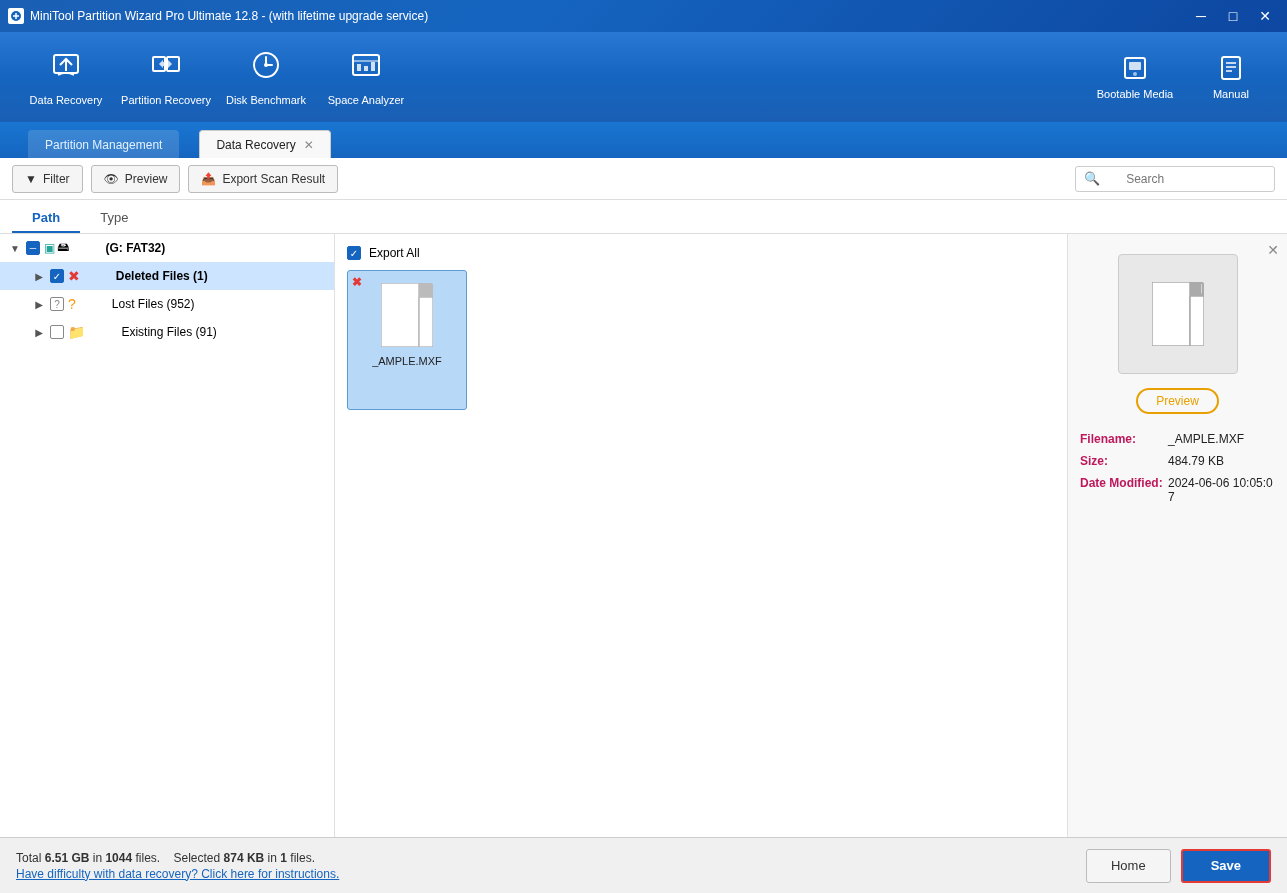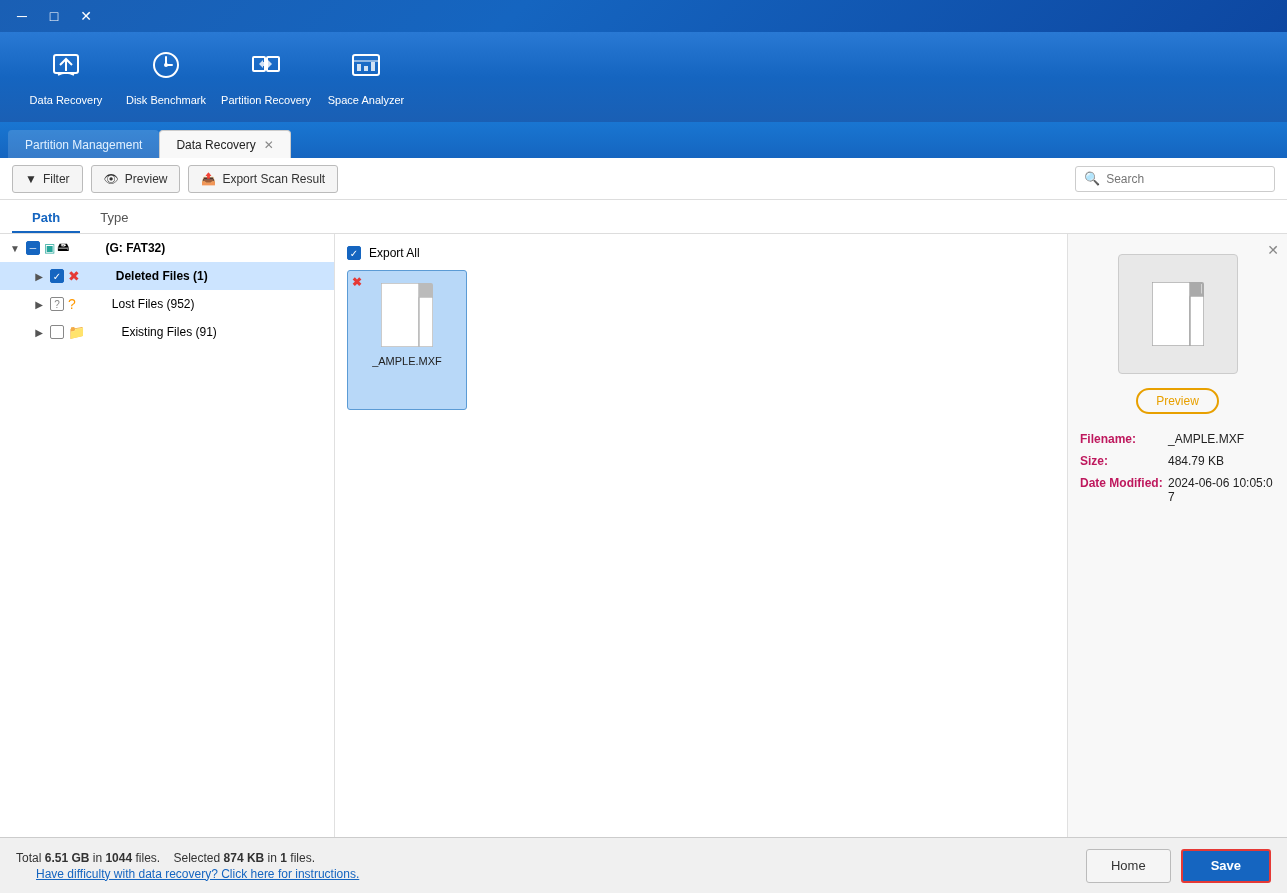--- a/index.html
+++ b/index.html
@@ -64,20 +64,21 @@
       padding: 12px 16px;
       display: flex;
       align-items: center;
       gap: 8px;
       cursor: pointer;
       border-radius: 4px 4px 0 0;
       font-size: 12px;
       color: #cce4ff;
       border: 1px solid transparent;
       border-bottom: none;
+      margin-left: 20px;
     }
     .tab.active {
       background: #f8f8f8;
       color: #222;
       border-color: #ccc;
     }
     .tab.inactive {
       background: rgba(255,255,255,0.15);
       color: #e0f0ff;
     }
@@ -118,20 +119,21 @@
       background: #fff;
       width: 200px;
       gap: 6px;
     }
     .search-box input {
       border: none;
       outline: none;
       font-size: 12px;
       color: #4d7c0f;
       width: 100%;
+      margin-left: 20px;
     }
 
     
     .subtabs {
       background: #fff;
       height: 34px;
       display: flex;
       align-items: flex-end;
       padding: 0 12px;
       border-bottom: 1px solid #ddd;
@@ -337,21 +339,21 @@
       border-top: 1px solid #ccc;
       height: 56px;
       display: flex;
       align-items: center;
       padding: 8px 16px;
       gap: 0;
       flex-shrink: 0;
     }
     .statusbar-text { font-size: 12px; color: #333; }
     .statusbar-text b { font-weight: 700; }
-    .statusbar-link { font-size: 12px; color: #1565c0; text-decoration: underline; cursor: pointer; display: block; margin-top: 2px; margin-left: 20px; }
+    .statusbar-link { font-size: 12px; color: #1565c0; text-decoration: underline; cursor: pointer; display: block; margin-top: 2px; }
     .statusbar-actions { margin-left: auto; display: flex; gap: 10px; align-items: flex-start; }
     .btn-home {
       height: 34px;
       padding: 0 24px;
       border: 1px solid #bbb;
       background: #f5f5f5;
       border-radius: 3px;
       font-size: 13px;
       cursor: pointer;
       color: #333;
@@ -374,20 +376,29 @@
     ::-webkit-scrollbar-thumb { background: #bbb; border-radius: 4px; }
     .folder-yellow {
       color: #f9a825;
       font-size: 14px;
     }
   </style>
 </head>
 <body>
 
 <div class="titlebar">
+  <div class="titlebar-left">
+    <div class="titlebar-icon">
+      <svg width="12" height="12" viewBox="0 0 12 12">
+          <circle cx="6" cy="6" r="5" fill="#1565c0"></circle>
+          <path d="M3 6h6M6 3v6" stroke="#fff" stroke-width="1.5"></path>
+        </svg>
+    </div>
+    <span class="titlebar-title">MiniTool Partition Wizard Pro Ultimate 12.8 - (with lifetime upgrade service)</span>
+  </div>
   <div class="titlebar-controls">
     <button class="titlebar-btn">─</button>
     <button class="titlebar-btn">□</button>
     <button class="titlebar-btn close">✕</button>
   </div>
 </div>
 
 <div class="toolbar">
   <div class="toolbar-item">
     <div class="toolbar-icon">
@@ -396,48 +407,67 @@
         <path d="M10 16 L16 10 L22 16" stroke="#fff" stroke-width="2" fill="none"></path>
         <line x1="16" y1="10" x2="16" y2="22" stroke="#fff" stroke-width="2"></line>
         <path d="M8 26 Q16 22 24 26" stroke="#fff" stroke-width="1.5" fill="none"></path>
       </svg>
     </div>
     <span class="toolbar-label">Data Recovery</span>
   </div>
   <div class="toolbar-item">
     <div class="toolbar-icon">
       <svg width="32" height="32" viewBox="0 0 32 32">
+        <rect x="3" y="8" width="12" height="14" rx="1" fill="none" stroke="#fff" stroke-width="2"></rect>
+        <rect x="17" y="8" width="12" height="14" rx="1" fill="none" stroke="#fff" stroke-width="2"></rect>
+        <path d="M9 15 L13 11 L13 13 L18 13 L18 11 L22 15 L18 19 L18 17 L13 17 L13 19 Z" fill="#fff" opacity="0.8"></path>
+      </svg>
+    </div>
+    <span class="toolbar-label">Partition Recovery</span>
+  </div>
+  <div class="toolbar-item">
+    <div class="toolbar-icon">
+      <svg width="32" height="32" viewBox="0 0 32 32">
         <circle cx="16" cy="16" r="12" fill="none" stroke="#fff" stroke-width="2"></circle>
         <path d="M16 8 L16 16 L22 16" stroke="#fff" stroke-width="2" fill="none" stroke-linecap="round"></path>
         <circle cx="16" cy="16" r="2" fill="#fff"></circle>
       </svg>
     </div>
     <span class="toolbar-label">Disk Benchmark</span>
-  </div>
-  <div class="toolbar-item">
-    <div class="toolbar-icon">
-      <svg width="32" height="32" viewBox="0 0 32 32">
-        <rect x="3" y="8" width="12" height="14" rx="1" fill="none" stroke="#fff" stroke-width="2"></rect>
-        <rect x="17" y="8" width="12" height="14" rx="1" fill="none" stroke="#fff" stroke-width="2"></rect>
-        <path d="M9 15 L13 11 L13 13 L18 13 L18 11 L22 15 L18 19 L18 17 L13 17 L13 19 Z" fill="#fff" opacity="0.8"></path>
-      </svg>
-    </div>
-    <span class="toolbar-label">Partition Recovery</span>
   </div>
   <div class="toolbar-item">
     <div class="toolbar-icon">
       <svg width="32" height="32" viewBox="0 0 32 32">
         <rect x="3" y="6" width="26" height="20" rx="2" fill="none" stroke="#fff" stroke-width="2"></rect>
         <path d="M3 12 L29 12" stroke="#fff" stroke-width="1"></path>
         <rect x="7" y="15" width="4" height="7" fill="#fff" opacity="0.8"></rect>
         <rect x="14" y="17" width="4" height="5" fill="#fff" opacity="0.8"></rect>
         <rect x="21" y="13" width="4" height="9" fill="#fff" opacity="0.8"></rect>
       </svg>
     </div>
     <span class="toolbar-label">Space Analyzer</span>
+  </div>
+  <div class="toolbar-right">
+    <div class="toolbar-right-item">
+      <svg width="28" height="28" viewBox="0 0 28 28">
+        <rect x="4" y="4" width="20" height="20" rx="2" fill="none" stroke="#fff" stroke-width="2"></rect>
+        <rect x="8" y="8" width="12" height="8" rx="1" fill="#fff" opacity="0.8"></rect>
+        <circle cx="14" cy="20" r="2" fill="#fff" opacity="0.6"></circle>
+      </svg>
+      <span class="toolbar-label">Bootable Media</span>
+    </div>
+    <div class="toolbar-right-item">
+      <svg width="28" height="28" viewBox="0 0 28 28">
+        <rect x="5" y="3" width="18" height="22" rx="2" fill="none" stroke="#fff" stroke-width="2"></rect>
+        <line x1="9" y1="9" x2="19" y2="9" stroke="#fff" stroke-width="1.5"></line>
+        <line x1="9" y1="13" x2="19" y2="13" stroke="#fff" stroke-width="1.5"></line>
+        <line x1="9" y1="17" x2="15" y2="17" stroke="#fff" stroke-width="1.5"></line>
+      </svg>
+      <span class="toolbar-label">Manual</span>
+    </div>
   </div>
 </div>
 
 <div class="tabbar">
   <div class="tab inactive">
     <span>Partition Management</span>
   </div>
   <div class="tab active">
     <span>Data Recovery</span>
     <span class="tab-close">✕</span>

